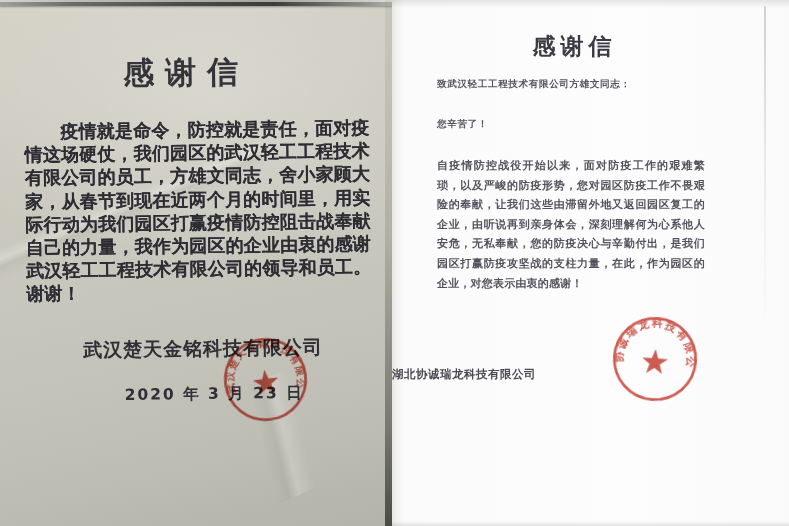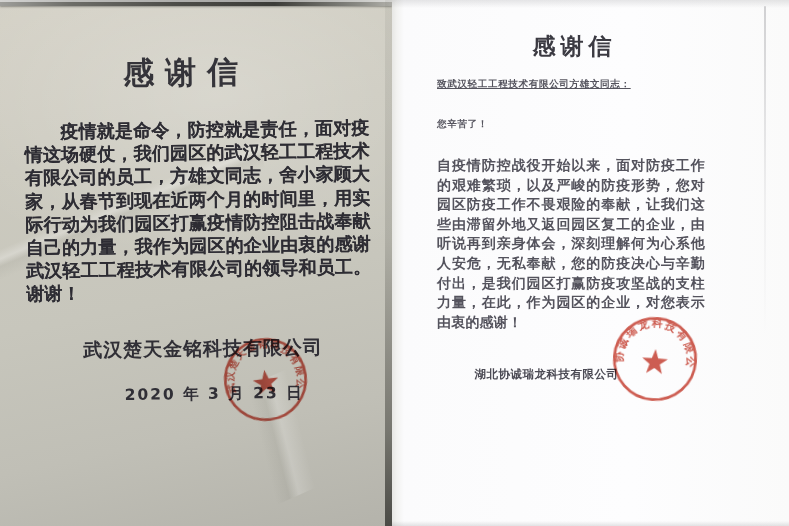--- a/index.html
+++ b/index.html
@@ -77,33 +77,33 @@
     position:absolute; top:6px; right:23px; width:2px; height:330px;
     background:linear-gradient(180deg, rgba(130,130,135,0.35), rgba(160,160,165,0.12) 60%, rgba(160,160,165,0));
     border-radius:2px;
   }
   .right-title {
     position:absolute; top:31px; left:45px; width:270px; text-align:center;
     font-size:23px; font-weight:700; letter-spacing:5px; text-indent:5px; color:#3b3a42;
   }
   .right-salutation {
     position:absolute; top:78px; left:45px; width:300px;
-    font-size:9.6px; letter-spacing:0.6px; color:#55545e; font-weight:600;text-decoration:underline;
+    font-size:9.6px; letter-spacing:0.6px; color:#55545e; font-weight:600;
   }
   .right-greeting {
     position:absolute; top:118px; left:45px; width:300px;
     font-size:9.6px; letter-spacing:0.6px; color:#55545e; font-weight:700;
   }
   .right-body {
     position:absolute; top:156px; left:45px; width:268px;
-    font-size:14px; line-height:19.6px; text-align:justify;
+    font-size:11px; line-height:19.6px; text-align:justify;
     color:#54535d; font-weight:600; letter-spacing:0.2px;
   }
   .right-sig {
-    position:absolute; top:367px; left:0; right:88px; text-align:center;
+    position:absolute; top:367px; left:0; right:88px; text-align:left;
     font-size:11.5px; font-weight:700; letter-spacing:0.5px; color:#4b4a54;
   }
 
   
   .seal {
     position:absolute; mix-blend-mode:multiply; opacity:0.82;
     color:#c53a2b; filter:blur(0.25px);
   }
   .seal-left  { left:221px; top:335px; width:89px; height:89px; transform:rotate(-7deg); }
   .seal-right { left:218px; top:314px; width:90px; height:90px; transform:rotate(4deg); }

